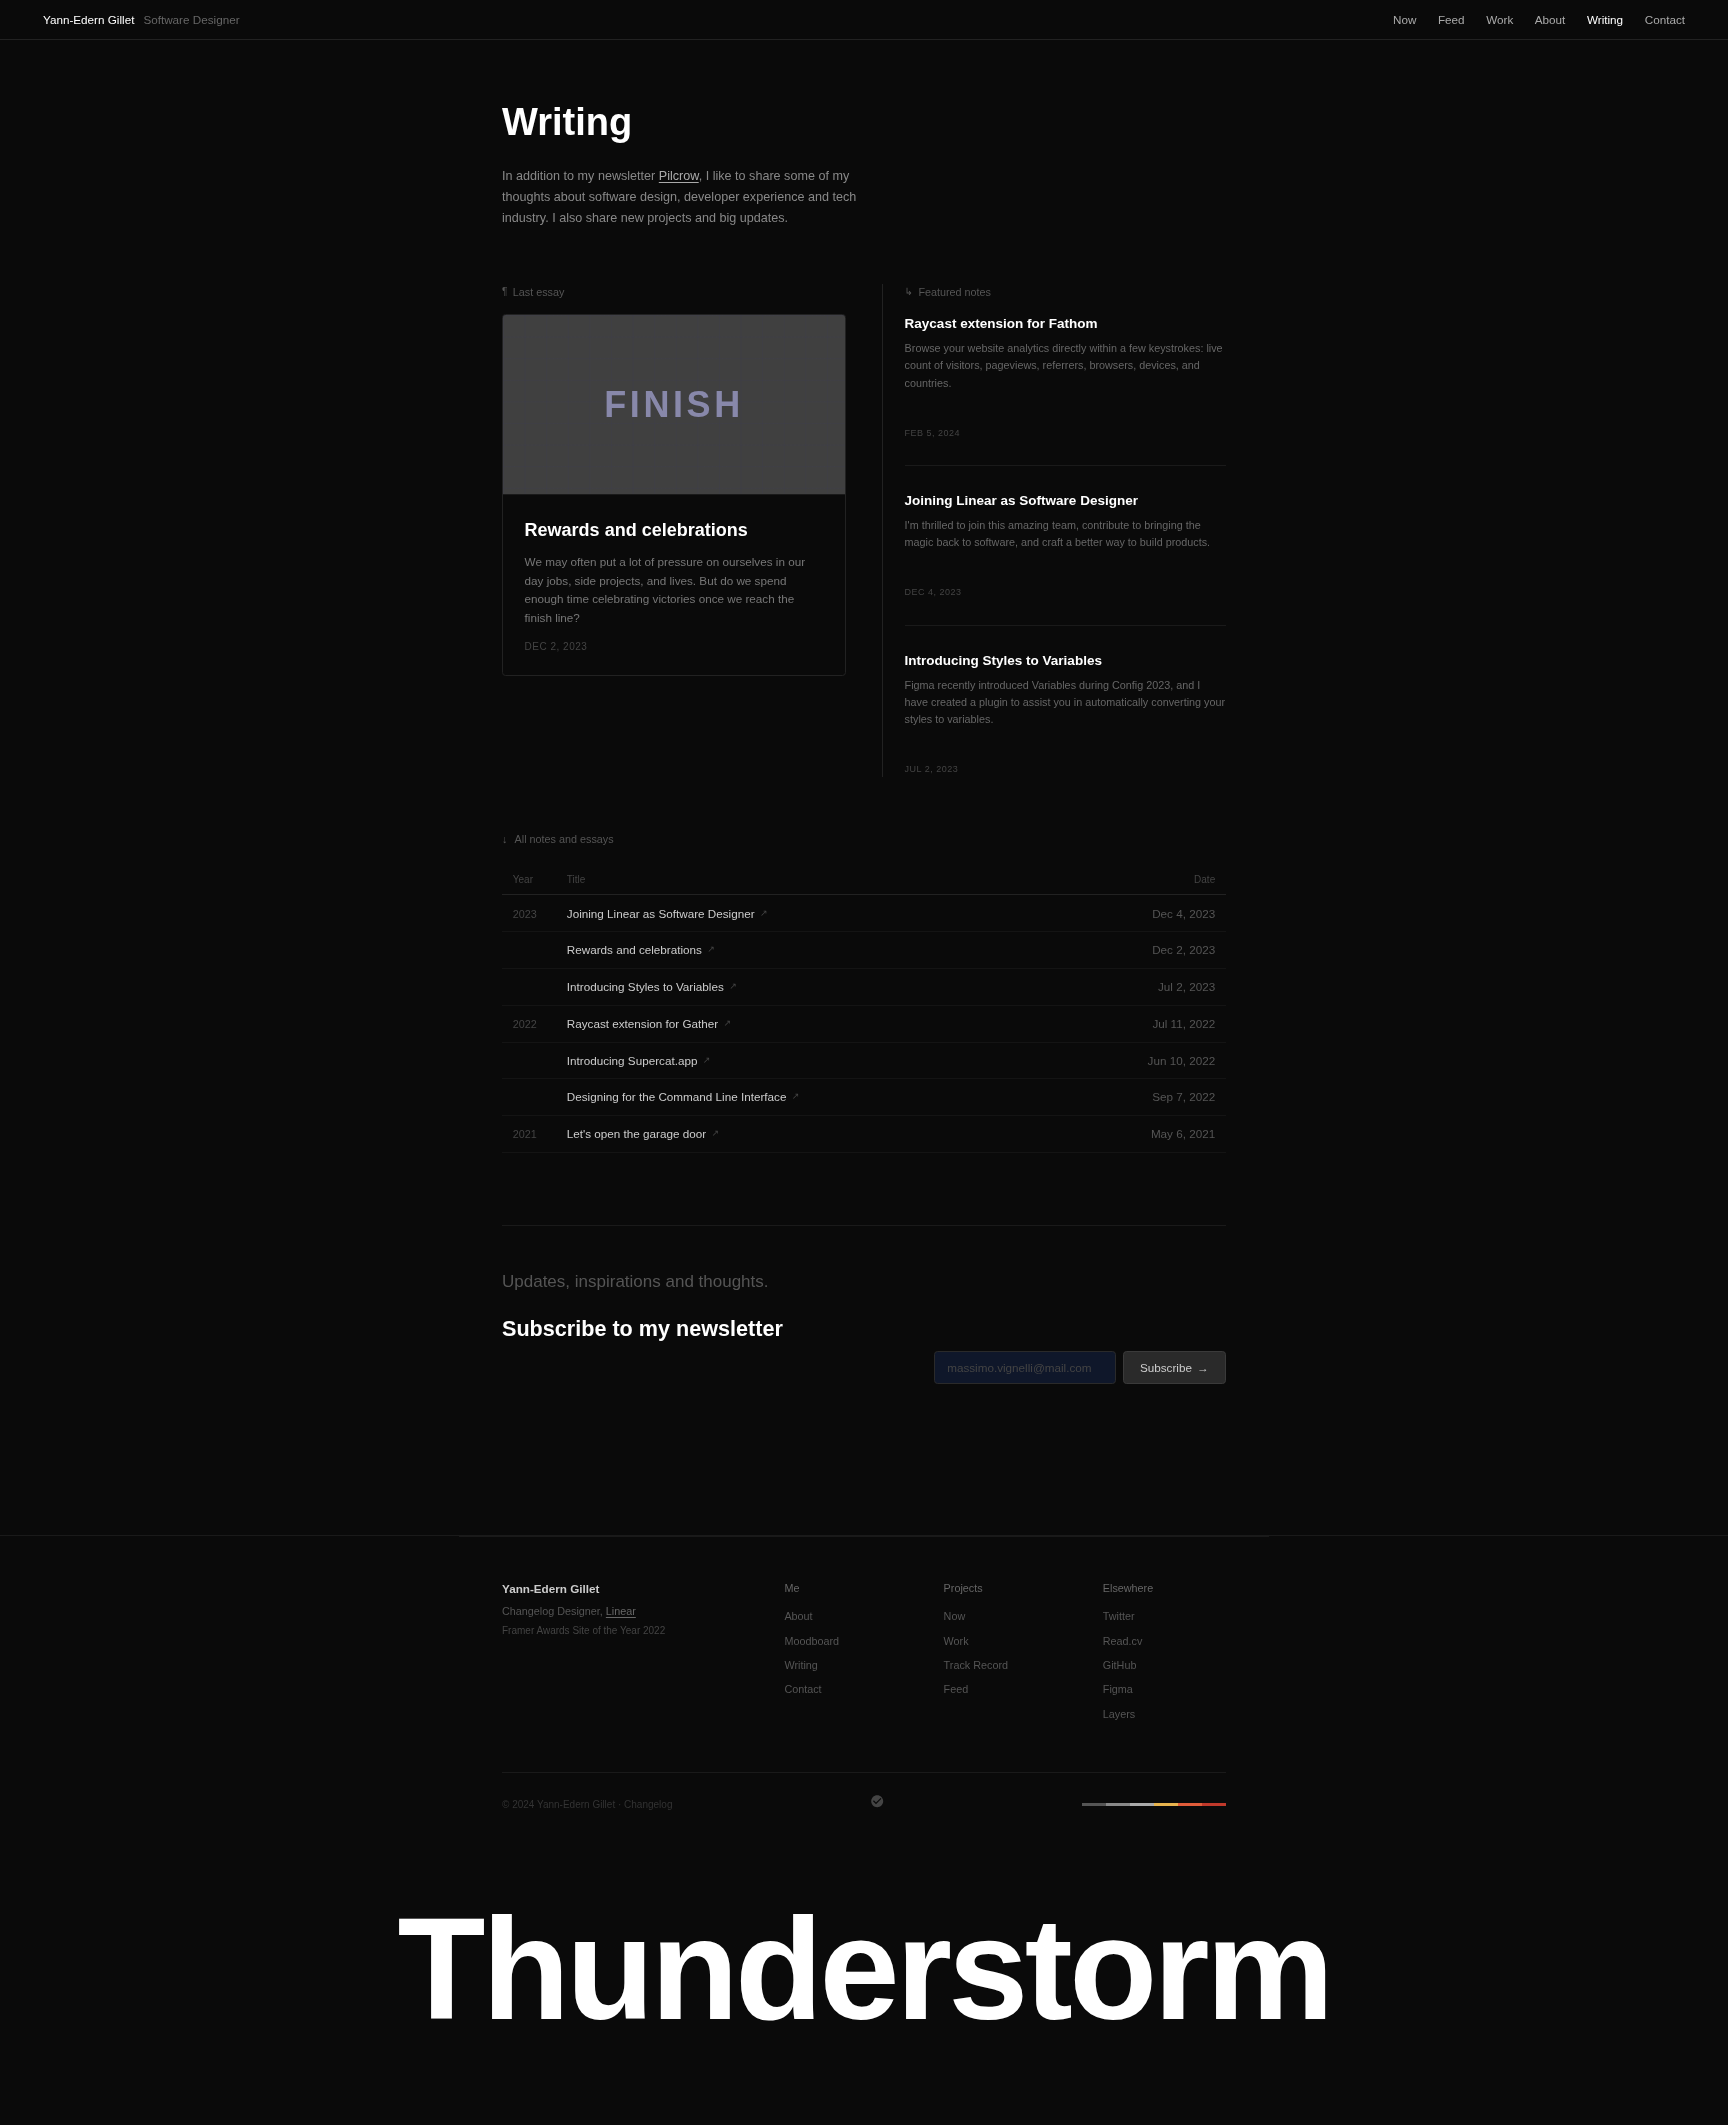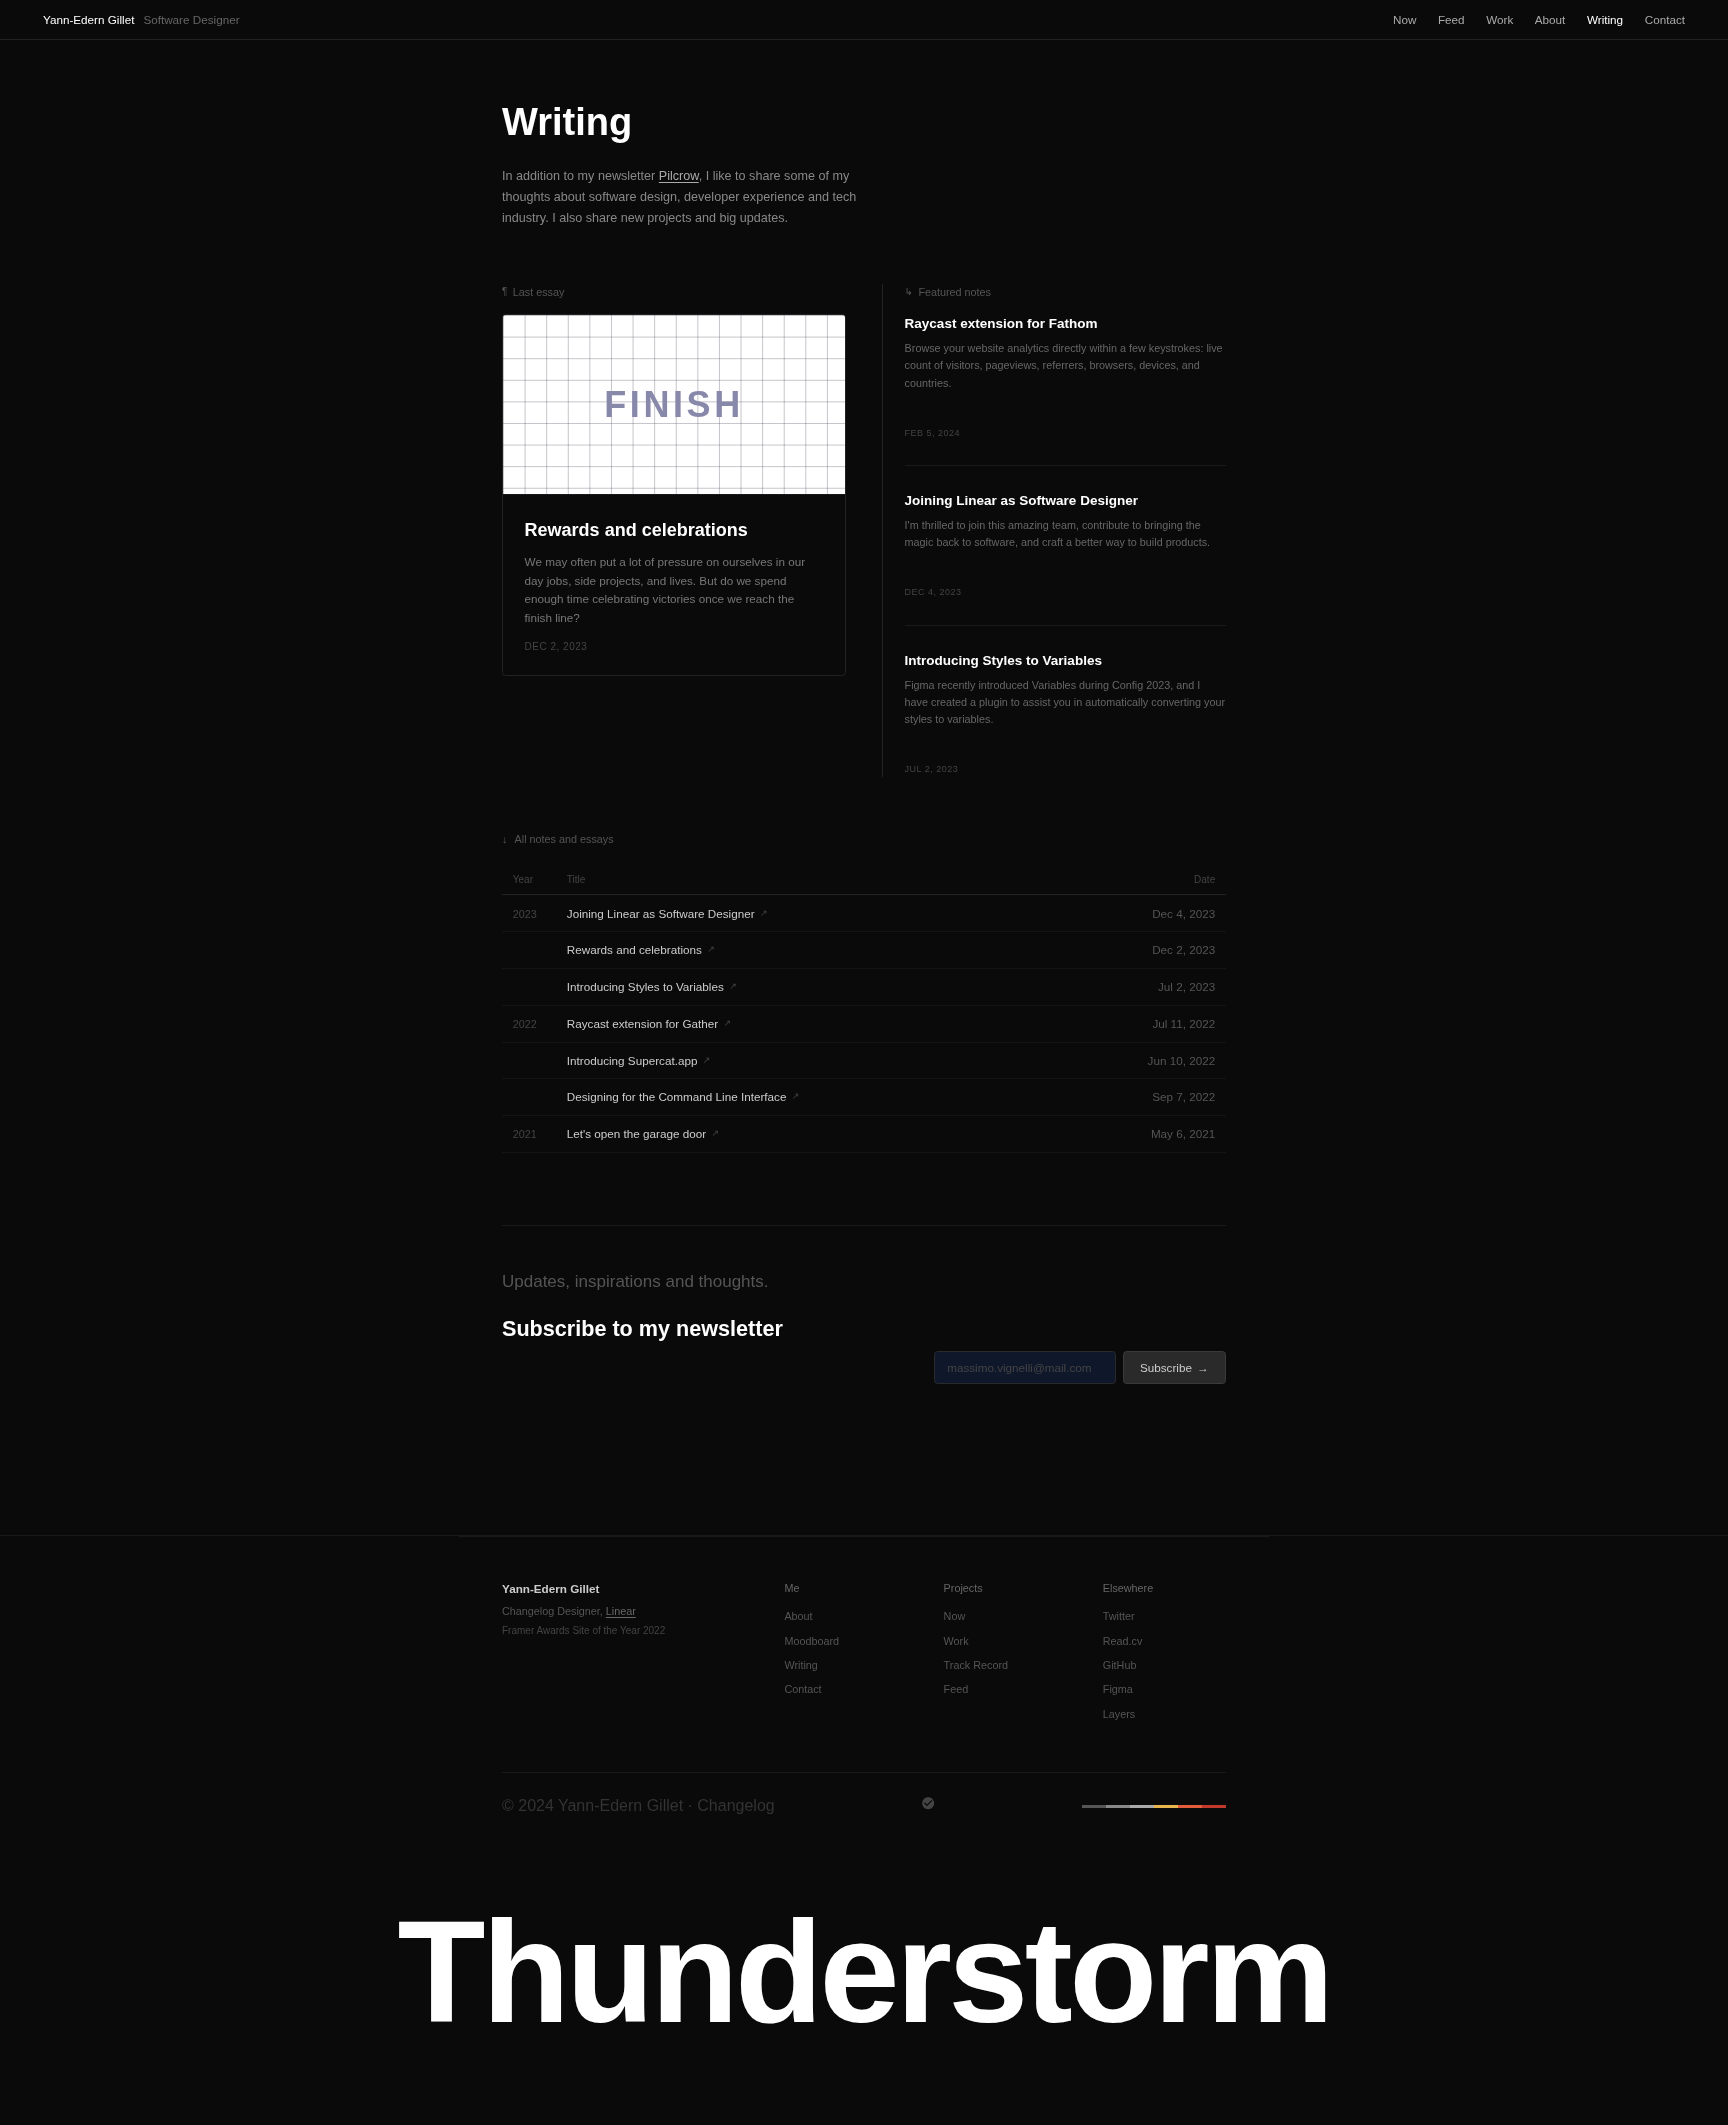--- a/index.html
+++ b/index.html
@@ -98,21 +98,21 @@
     .section-label .icon {
       font-size: 10px;
     }
 
     .essay-card {
       border: 0.9px solid #222;
       border-radius: 3.6px;
       overflow: hidden;
     }
     .essay-image {
-      background: #ffffff;
+      background: #404040;
       height: 180px;
       display: flex;
       align-items: center;
       justify-content: center;
       border-bottom: 0.9px solid #1a1a1a;
       position: relative;
       overflow: hidden;
     }
     .essay-image-grid {
       position: absolute;
@@ -335,21 +335,21 @@
     }
 
     .footer-bottom {
       display: flex;
       justify-content: space-between;
       align-items: center;
       padding-top: 21.6px;
       border-top: 0.9px solid #1a1a1a;
     }
     .footer-copy {
-      font-size: 16px;
+      font-size: 10px;
       color: #333;
     }
 
     
     .color-bar {
       display: flex;
       height: 2.7px;
       width: 144px;
     }
     .color-bar span {

